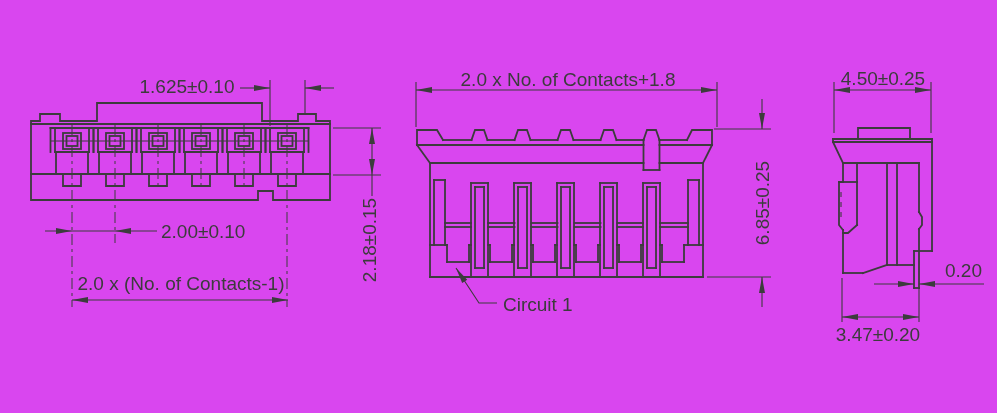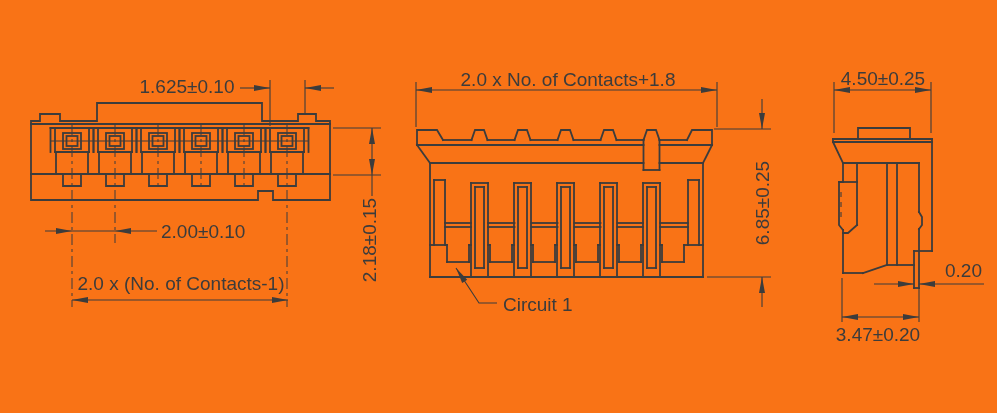--- a/index.html
+++ b/index.html
@@ -1,16 +1,16 @@
 <!DOCTYPE html>
 <html><head>
 <meta charset="utf-8">
 <style>
   html,body{margin:0;padding:0;background:#ffffff;}
-  .canvas{width:997px;height:413px;position:relative;background:#f97316;overflow:hidden;}
+  .canvas{width:997px;height:413px;position:relative;background:#d946ef;overflow:hidden;}
   svg{display:block;}
   svg text{font-family:"Liberation Sans",sans-serif;font-size:19px;fill:#3c3c3c;}
   .obj{stroke:#3c3c3c;stroke-width:1.8;fill:none;stroke-linecap:square;stroke-linejoin:miter;}
   .thin{stroke:#3c3c3c;stroke-width:1.1;fill:none;stroke-linecap:butt;}
   .cl{stroke:#3c3c3c;stroke-width:1;fill:none;stroke-dasharray:11 4 3 4;}
   .arr{fill:#3c3c3c;stroke:none;}
 </style>
 </head>
 <body>
 

